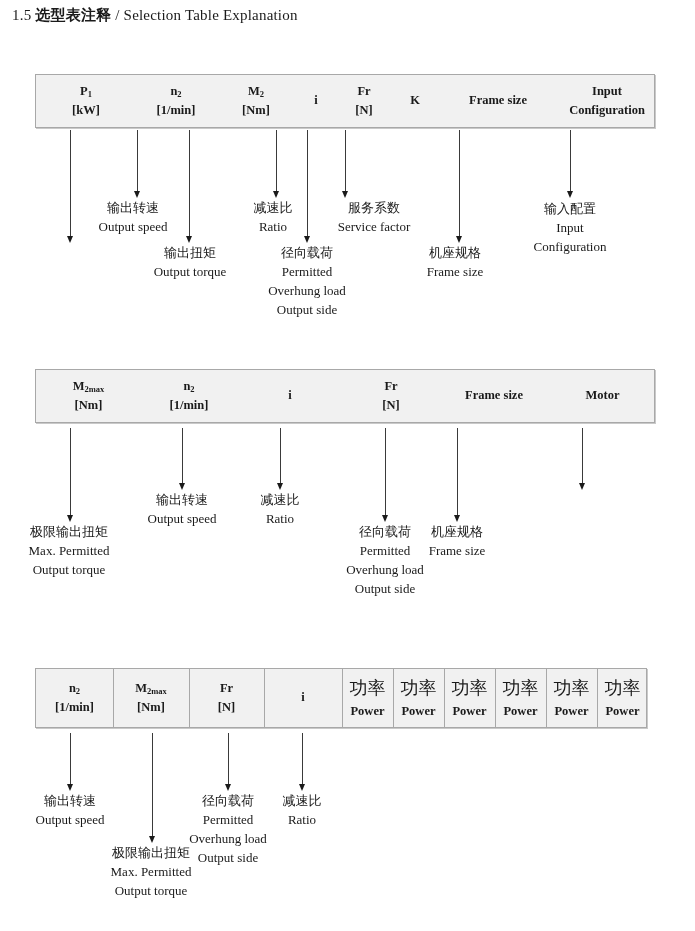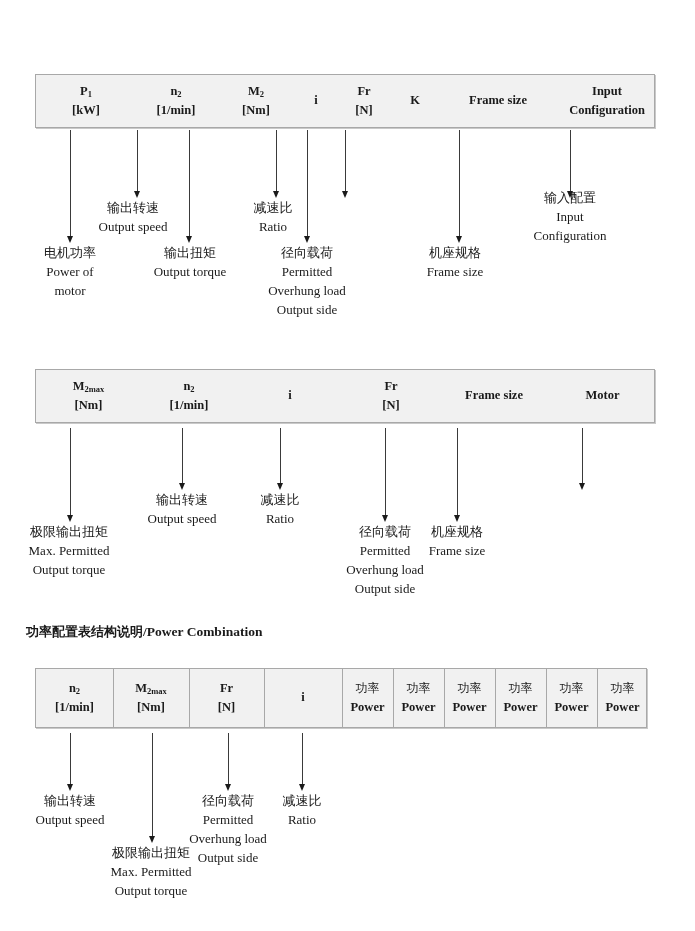--- a/index.html
+++ b/index.html
@@ -70,21 +70,21 @@
     font-weight: bold;
     font-size: 12.5px;
     line-height: 1.55;
     box-sizing: border-box;
     text-align: center;
   }
   .hcell .l2 { font-size: 12.5px; }
   .hcell .cnlab {
     font-family: "DejaVu Sans", sans-serif;
     font-weight: normal;
-    font-size: 12px;
+    font-size: 18px;
   }
   .hcell sub { font-size: 8.5px; vertical-align: baseline; position: relative; top: 2px; }
   .vsep {
     position: absolute;
     top: 0; bottom: 0;
     width: 1px;
     background: #a8a8a8;
   }
 
   
@@ -126,20 +126,26 @@
     font-family: "Liberation Serif", serif;
     font-size: 13px;
     color: #1a1a1a;
   }
 </style>
 </head>
 <body>
 
 <div class="page">
 
+  <div class="doc-title">
+    <span class="num">1.5</span>
+    <span class="cn">选型表注释</span>
+    <span class="en">/</span>
+    <span class="en">Selection Table Explanation</span>
+  </div>
 
 
   <div class="tbl shadowed" style="left:35px; top:74px; width:620px; height:54px;">
     <div class="cellgrid">
       <div class="hcell" style="left:0px;   width:100px;">
         <span><span>P</span><sub>1</sub></span>
         <span class="l2">[kW]</span>
       </div>
       <div class="hcell" style="left:100px; width:80px;">
         <span><span>n</span><sub>2</sub></span>
@@ -195,48 +201,47 @@
   </div>
   <div class="arrow" style="left:455px; top:130px; height:113px;">
     <div class="shaft" style="height:106px"></div>
       <div class="head" style="top:106px"></div>
   </div>
   <div class="arrow" style="left:566px; top:130px; height:68px;">
     <div class="shaft" style="height:61px"></div>
       <div class="head" style="top:61px"></div>
   </div>
 
-  <div class="lab" style="left:20px; top:244px; width:100px;">
-    <span class="cn">电机功率</span>
-    <span class="en">Power of</span>
-    <span class="en">motor</span>
-  </div>
   <div class="lab" style="left:85px; top:199px; width:96px;">
     <span class="cn">输出转速</span>
     <span class="en">Output speed</span>
   </div>
   <div class="lab" style="left:140px; top:244px; width:100px;">
     <span class="cn">输出扭矩</span>
     <span class="en">Output torque</span>
   </div>
   <div class="lab" style="left:228px; top:199px; width:90px;">
     <span class="cn">减速比</span>
     <span class="en">Ratio</span>
   </div>
   <div class="lab" style="left:256px; top:244px; width:102px;">
     <span class="cn">径向载荷</span>
     <span class="en">Permitted</span>
     <span class="en">Overhung load</span>
     <span class="en">Output side</span>
   </div>
+  <div class="lab" style="left:318px; top:199px; width:112px;">
+    <span class="cn">服务系数</span>
+    <span class="en">Service factor</span>
+  </div>
   <div class="lab" style="left:410px; top:244px; width:90px;">
     <span class="cn">机座规格</span>
     <span class="en">Frame size</span>
   </div>
-  <div class="lab" style="left:512px; top:189px; width:116px;">
+  <div class="lab" style="left:512px; top:200px; width:116px;">
     <span class="cn">输入配置</span>
     <span class="en">Input</span>
     <span class="en">Configuration</span>
   </div>
 
 
   <div class="tbl shadowed" style="left:35px; top:369px; width:620px; height:54px;">
     <div class="cellgrid">
       <div class="hcell" style="left:0px;   width:105px;">
         <span><span>M</span><sub>2max</sub></span>
@@ -304,23 +309,20 @@
     <span class="cn">径向载荷</span>
     <span class="en">Permitted</span>
     <span class="en">Overhung load</span>
     <span class="en">Output side</span>
   </div>
   <div class="lab" style="left:412px; top:523px; width:90px;">
     <span class="cn">机座规格</span>
     <span class="en">Frame size</span>
   </div>
 
-  <div class="sec-head" style="top:623px">
-    <span class="cn">功率配置表结构说明</span><span class="en">/</span><span class="en">Power Combination</span>
-  </div>
 
   <div class="tbl shadowed" style="left:35px; top:668px; width:612px; height:60px;">
     <div class="cellgrid">
       <div class="hcell" style="left:0px;   width:77px;">
         <span><span>n</span><sub>2</sub></span>
         <span class="l2">[1/min]</span>
       </div>
       <div class="vsep" style="left:77px"></div>
       <div class="hcell" style="left:77px;  width:76px;">
         <span><span>M</span><sub>2max</sub></span>

